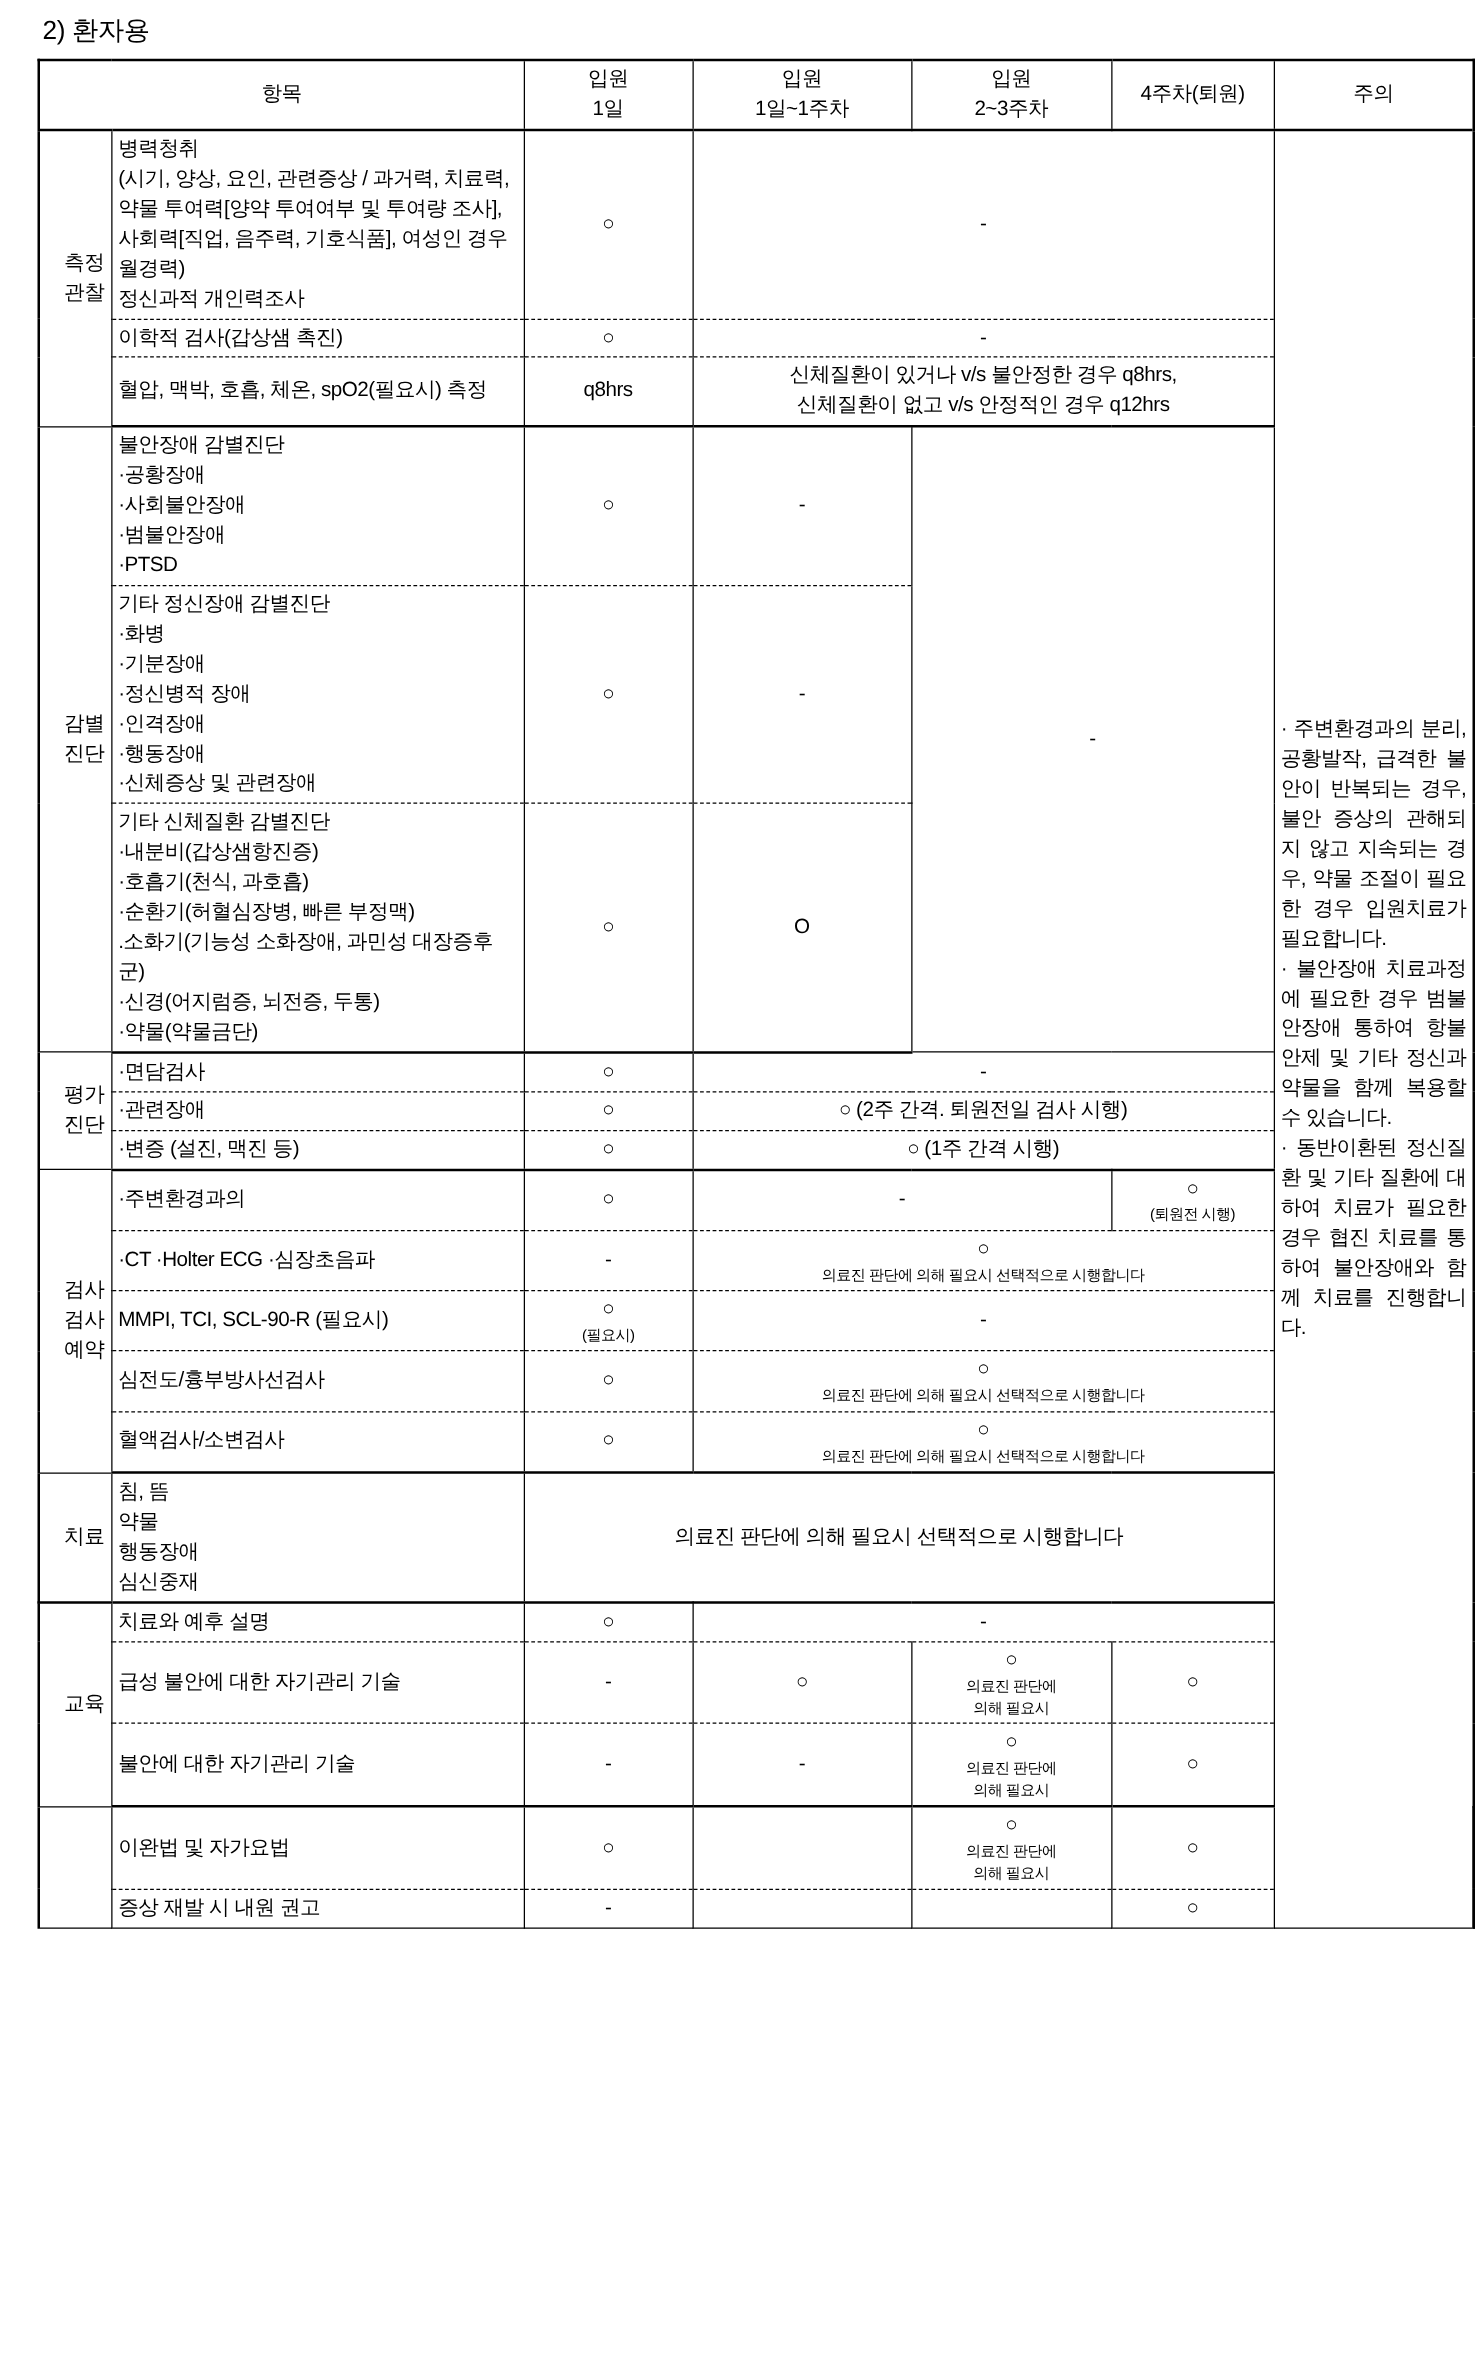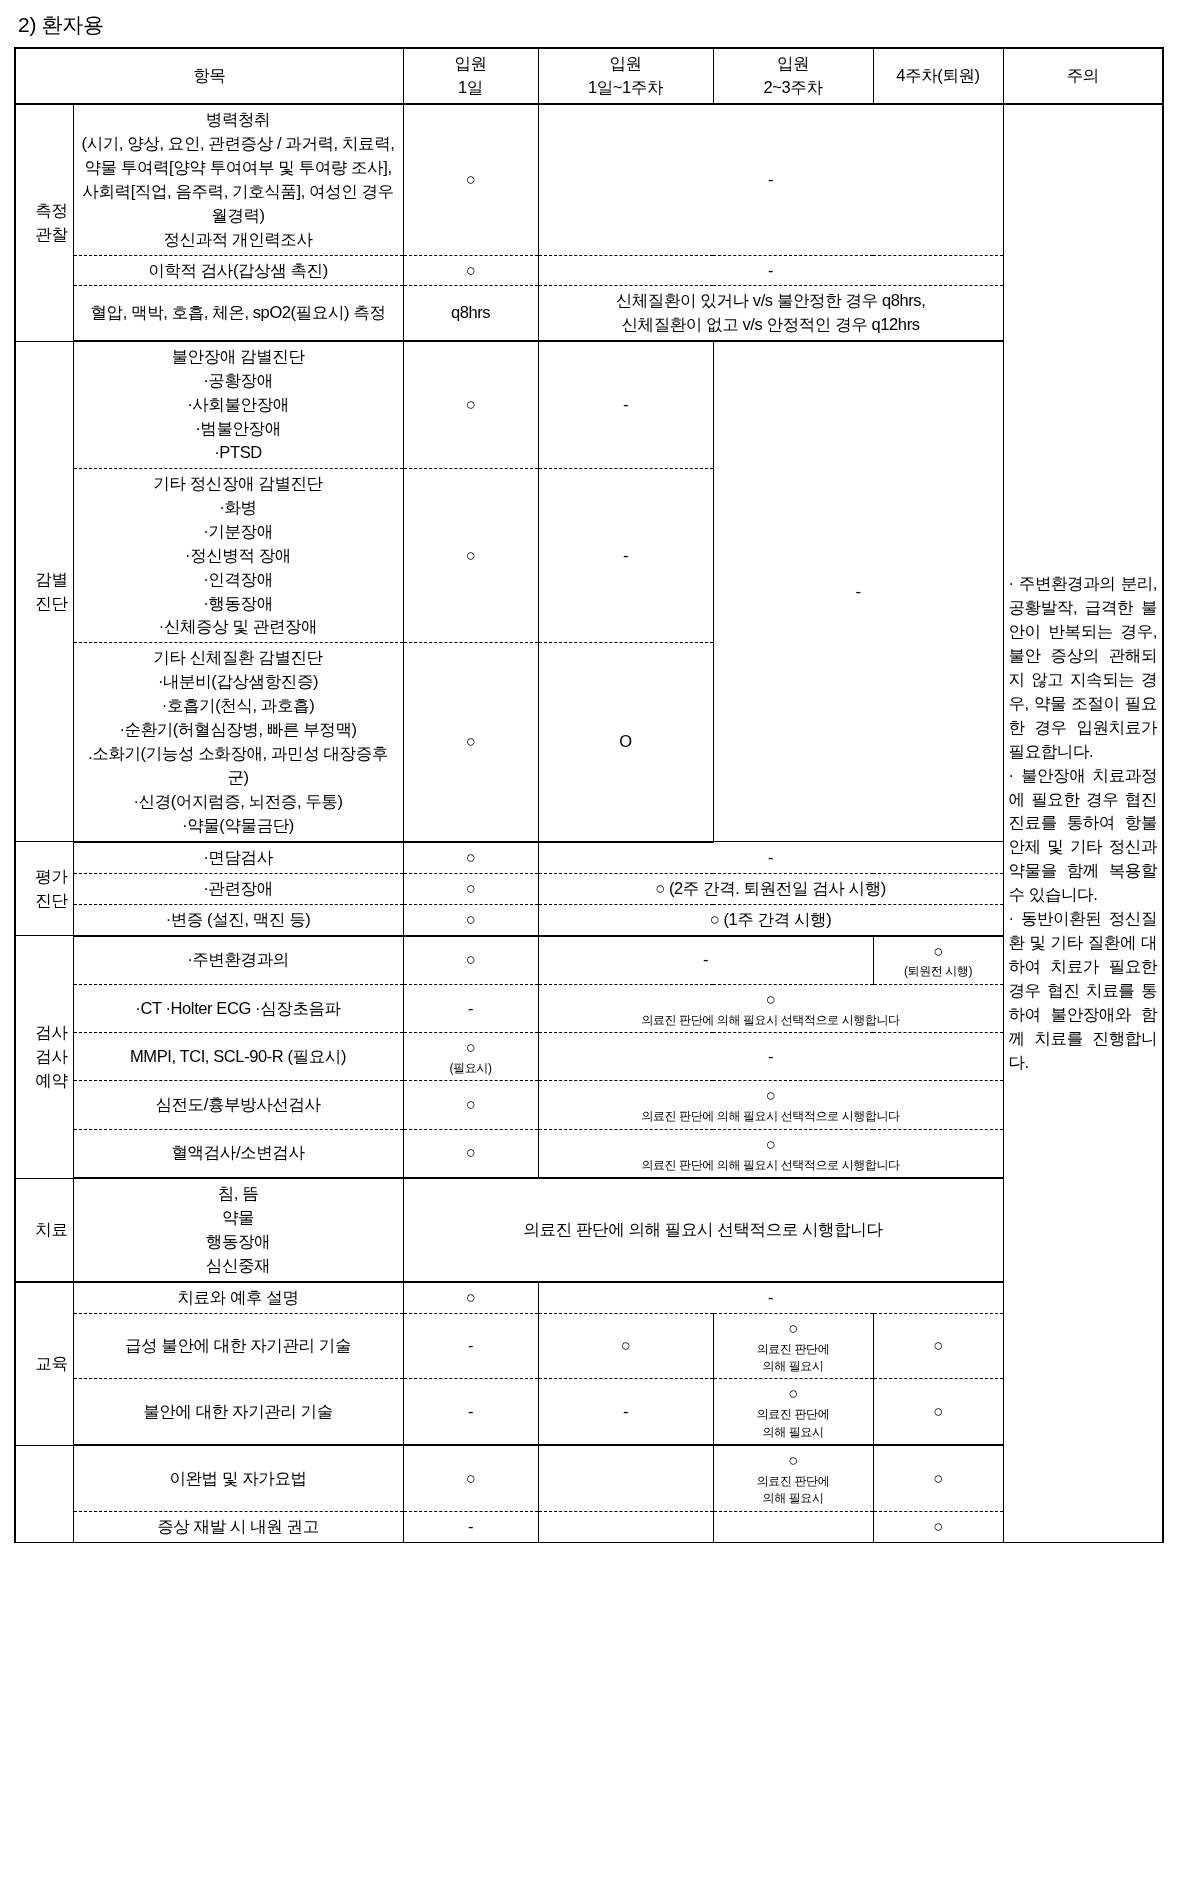--- a/index.html
+++ b/index.html
@@ -10,21 +10,21 @@
   body {
     width: 1185px;
     min-height: 1884px;
     font-family: "Liberation Sans", "DejaVu Sans", sans-serif;
     color: #000000;
   }
   .page {
     width: 936px;
     min-height: 1884px;
     box-sizing: border-box;
-    padding: 10px 20px 0 12px;
+    padding: 10px 20px 0 28px;
     position: relative;
   }
   .doc-title {
     font-size: 21px;
     line-height: 1.2;
     margin: 2px 0 10px 6px;
     letter-spacing: -0.3px;
   }
   table.main {
     border-collapse: collapse;
@@ -53,21 +53,21 @@
   .thick-right { border-right: 2px solid #000 !important; }
   .dash-bottom { border-bottom: 1px dashed #000 !important; }
   .dash-top { border-top: 1px dashed #000 !important; }
   .cat {
     text-align: right;
     font-size: 17px;
     line-height: 1.5;
     letter-spacing: -0.5px;
   }
   .item {
-    text-align: center;
+    text-align: left;
     font-size: 16.5px;
     line-height: 1.5;
   }
   .mark { text-align: center; font-size: 17px; }
   .note {
     font-size: 15.5px;
     line-height: 1.72;
     text-align: justify;
     text-justify: inter-character;
     vertical-align: top;
@@ -114,21 +114,21 @@
     <tr>
       <td class="cat multiline thick-top thick-left" rowspan="3">측정
 관찰</td>
       <td class="item multiline thick-top dash-bottom">병력청취
 (시기, 양상, 요인, 관련증상 / 과거력, 치료력, 약물 투여력[양약 투여여부 및 투여량 조사], 사회력[직업, 음주력, 기호식품], 여성인 경우 월경력)
 정신과적 개인력조사</td>
       <td class="mark thick-top dash-bottom">○</td>
       <td class="mark thick-top dash-bottom" colspan="3">-</td>
       <td class="note thick-top thick-right" rowspan="23">
         <div>· 주변환경과의 분리, 공황발작, 급격한 불안이 반복되는 경우, 불안 증상의 관해되지 않고 지속되는 경우, 약물 조절이 필요한 경우 입원치료가 필요합니다.</div>
-        <div>· 불안장애 치료과정에 필요한 경우 협진진료를 통하여 항불안제 및 기타 정신과 약물을 함께 복용할 수 있습니다.</div>
+        <div>· 불안장애 치료과정에 필요한 경우 범불안장애 통하여 항불안제 및 기타 정신과 약물을 함께 복용할 수 있습니다.</div>
         <div>· 동반이환된 정신질환 및 기타 질환에 대하여 치료가 필요한 경우 협진 치료를 통하여 불안장애와 함께 치료를 진행합니다.</div>
       </td>
     </tr>
 
     <tr>
       <td class="item dash-top dash-bottom tight">이학적 검사(갑상샘 촉진)</td>
       <td class="mark dash-top dash-bottom tight">○</td>
       <td class="mark dash-top dash-bottom tight" colspan="3">-</td>
     </tr>
 

